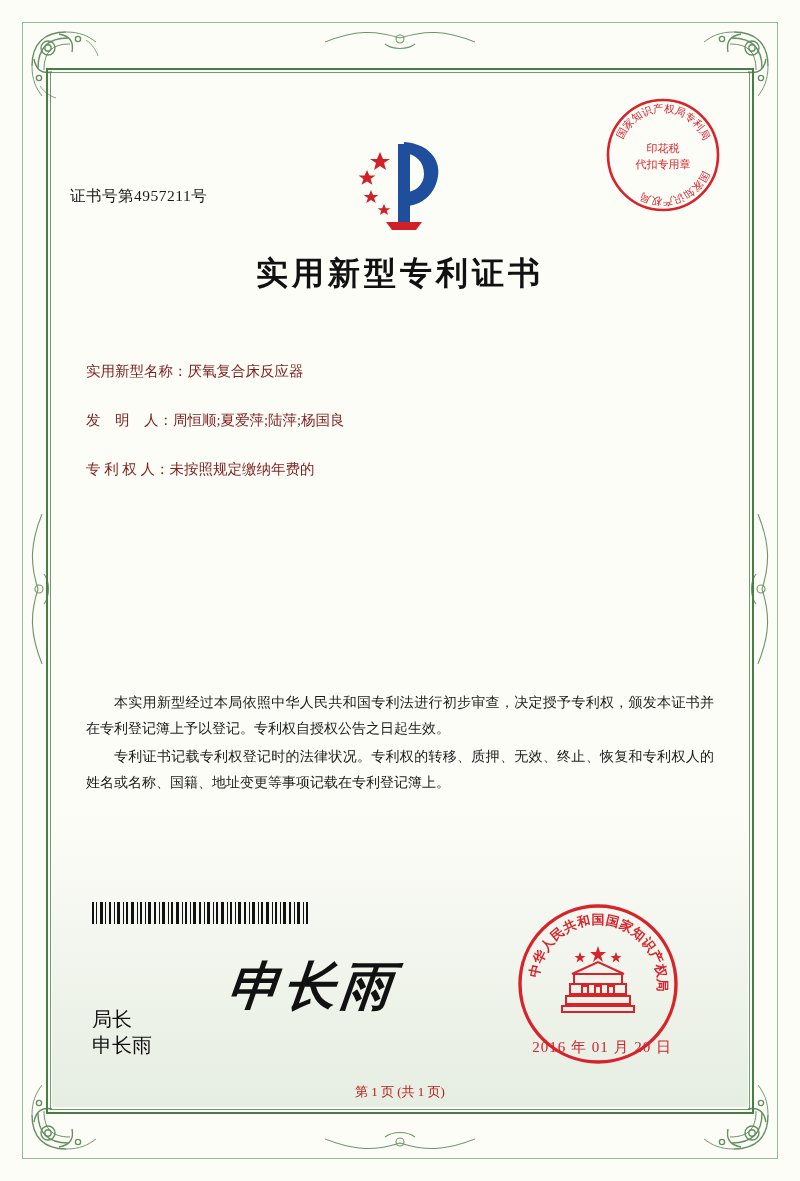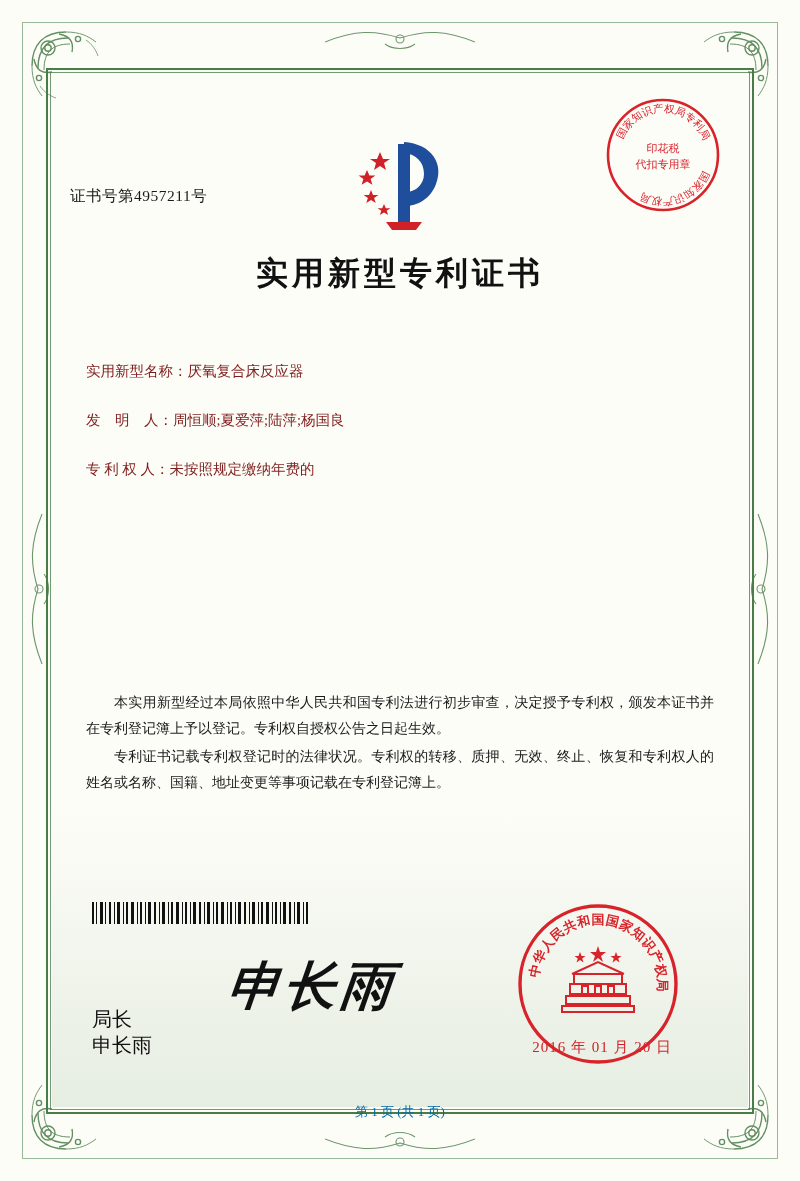--- a/index.html
+++ b/index.html
@@ -178,24 +178,24 @@
   .issue-date {
     position: absolute;
     right: 128px; top: 1038px;
     font-size: 15px;
     color: #d2232a;
     letter-spacing: 1px;
   }
 
   .page-foot {
     position: absolute;
-    left: 0; right: 0; bottom: 60px;
+    left: 0; right: 0; bottom: 80px;
     text-align: center;
     font-size: 13px;
-    color: #0369a1;
+    color: #b91c1c;
   }
 </style>
 </head>
 <body>
 
 <div class="page">
 
   <div class="border-outer"></div>
   <div class="border-inner"></div>
   <div class="border-inner2"></div>

